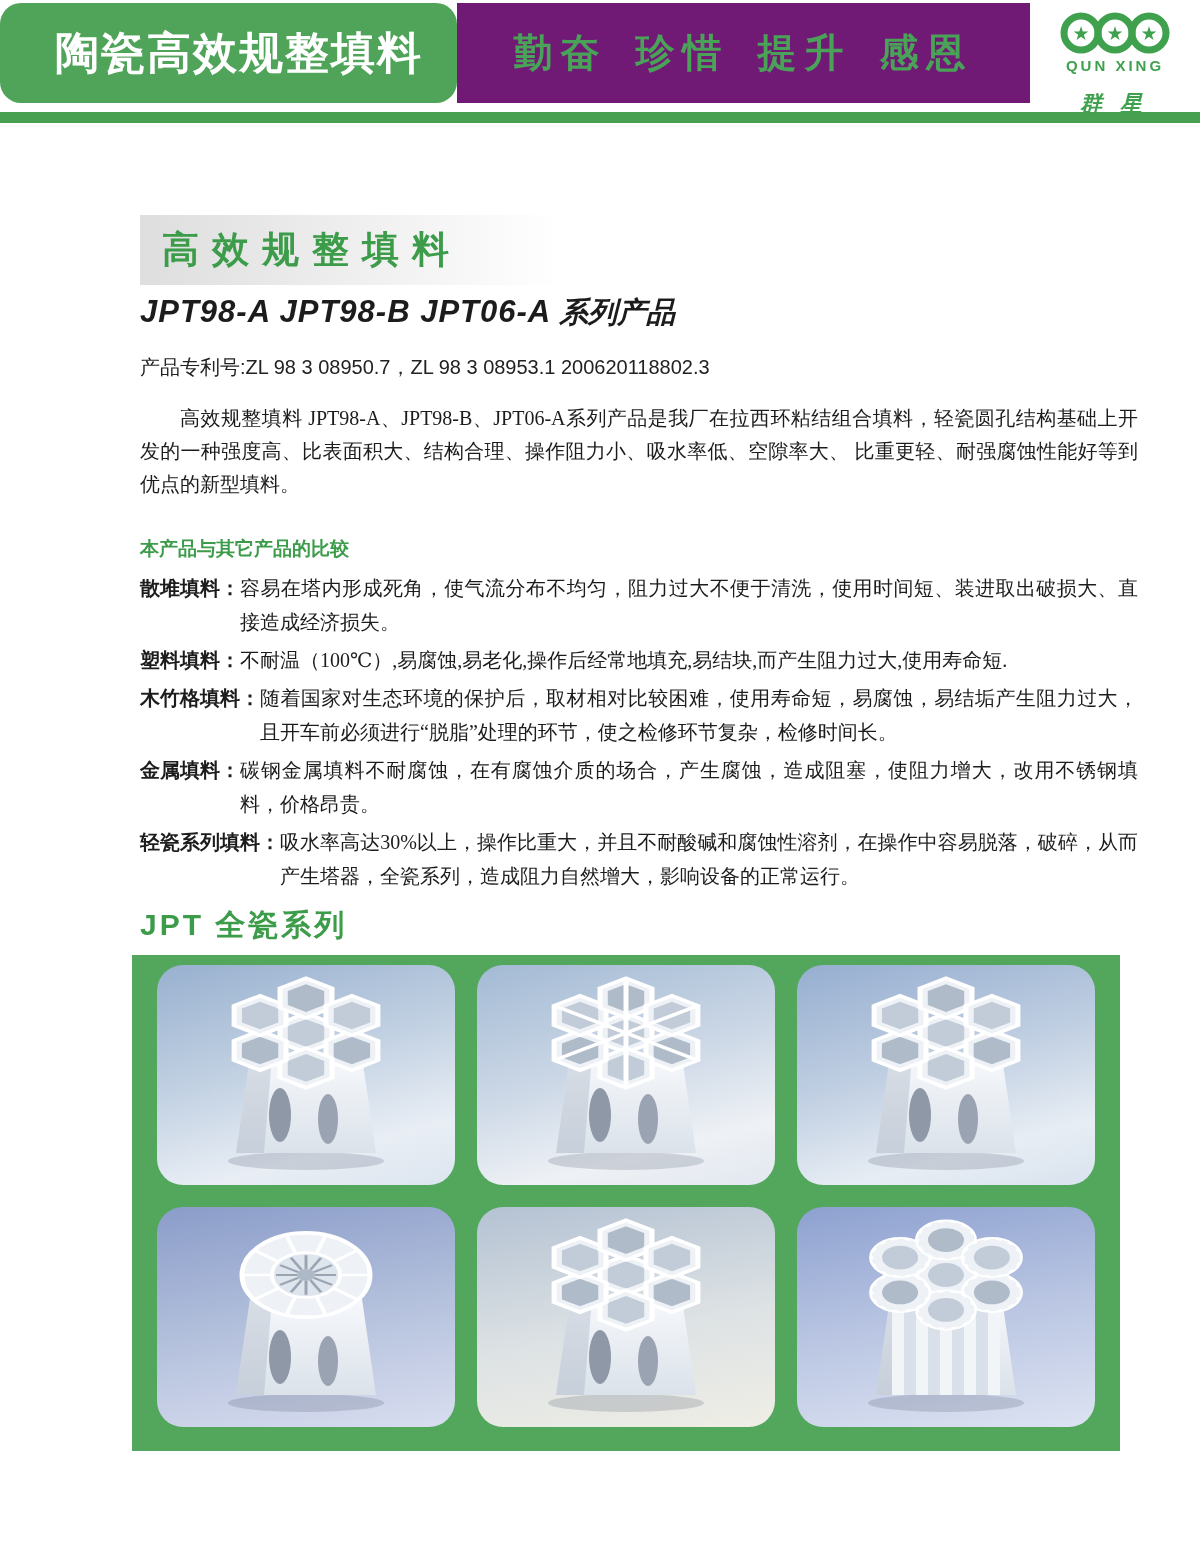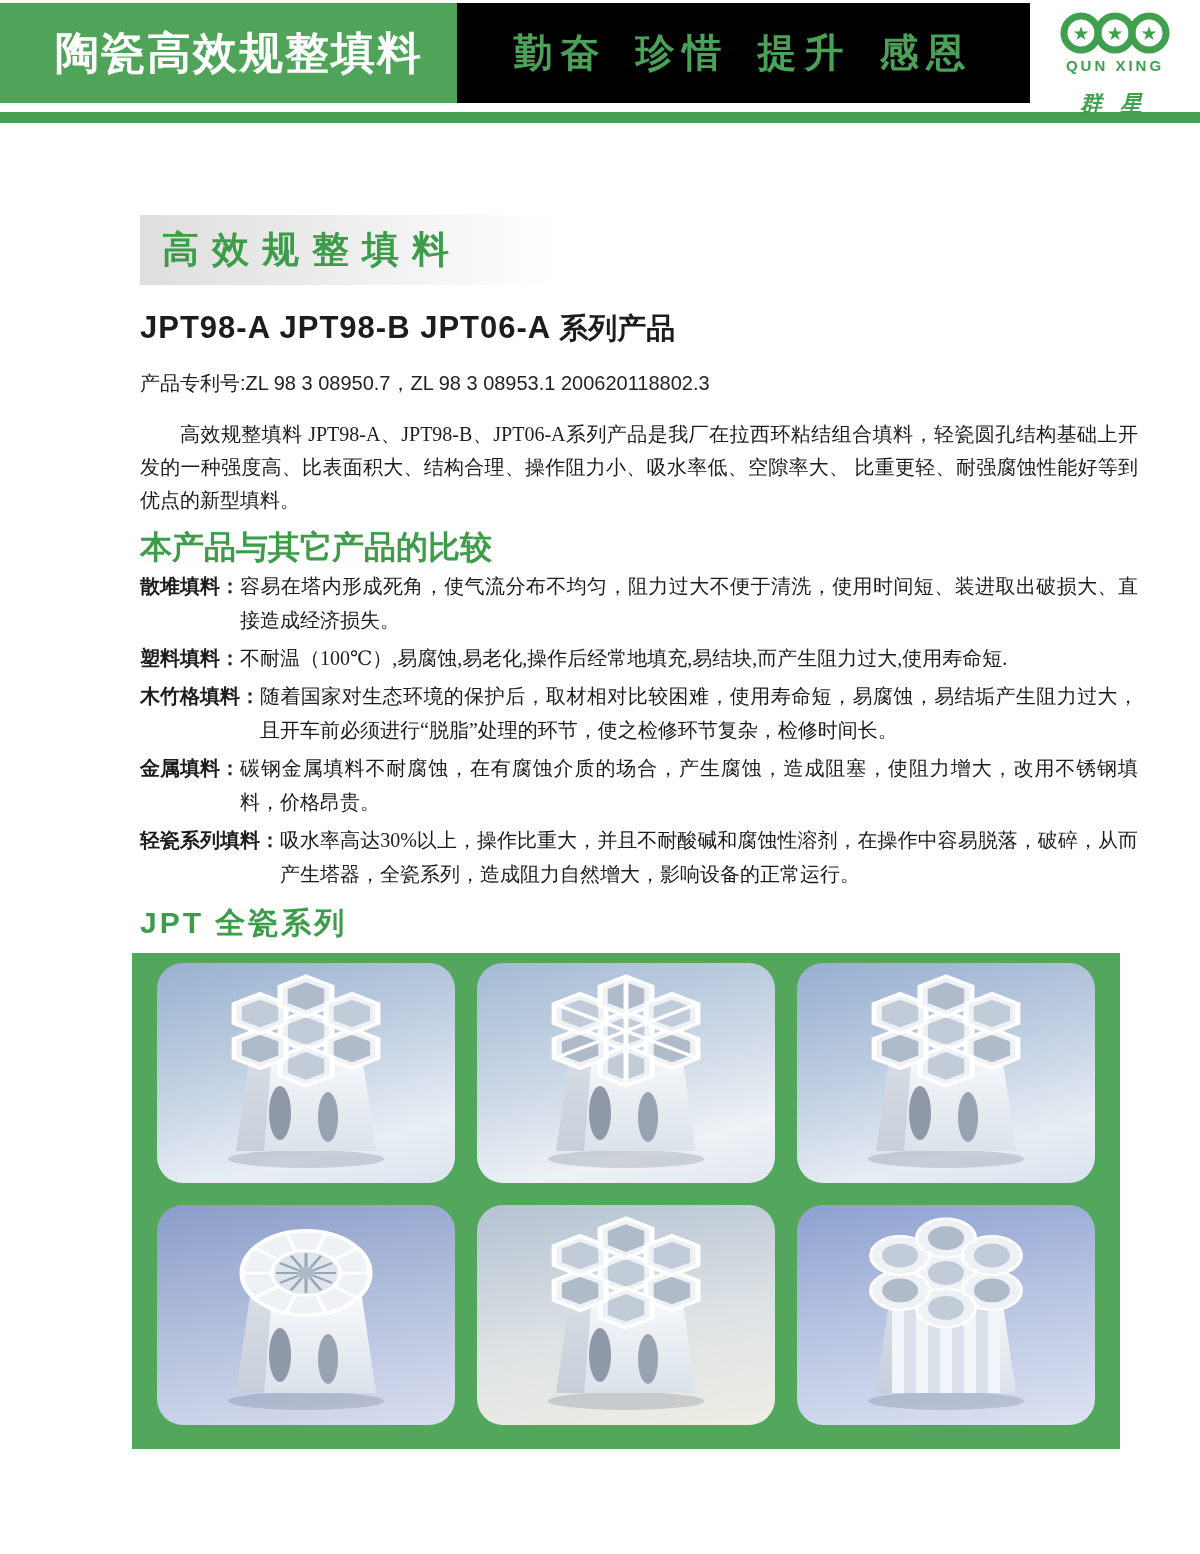--- a/index.html
+++ b/index.html
@@ -5,27 +5,27 @@
   html,body{margin:0;padding:0;}
   body{
     width:1200px;height:1554px;background:#ffffff;overflow:hidden;
     font-family:"Liberation Sans","DejaVu Sans",sans-serif;
     color:#1c1c1c;
   }
   
   .header-row{display:flex;height:100px;margin-top:3px;}
   .banner{
     width:457px;background:#50A45A;display:flex;align-items:center;
-    padding-left:55px;box-sizing:border-box;
+    padding-left:55px;box-sizing:border-box;border-radius:21px;
   }
   .banner-title{
     color:#ffffff;font-size:44px;font-weight:bold;letter-spacing:2px;white-space:nowrap;
   }
   .slogan-panel{
-    width:573px;background:#000000;display:flex;align-items:center;justify-content:center;
+    width:573px;background:#701a75;display:flex;align-items:center;justify-content:center;
   }
   .slogan-word{
     color:#4AA158;font-size:39px;font-weight:bold;letter-spacing:8px;
     font-family:"Liberation Serif","DejaVu Serif",serif;
     margin:0 14px;white-space:nowrap;
   }
   .logo-area{
     flex:1;background:#ffffff;display:flex;flex-direction:column;align-items:center;
     justify-content:flex-start;padding-top:8px;
   }
@@ -40,31 +40,31 @@
   
   .main{padding:0 62px 12px 140px;}
   .section-band{
     margin-top:92px;width:420px;height:70px;line-height:70px;
     background:linear-gradient(to right,#dedede,#f5f5f5 70%,#ffffff);
     padding-left:22px;box-sizing:border-box;
   }
   .section-band-title{
     color:#3C9C4A;font-size:37px;font-weight:bold;letter-spacing:13px;white-space:nowrap;
   }
-  .series-title{margin-top:24px;line-height:38px;}
+  .series-title{margin-top:8px;line-height:38px;font-style:italic;}
   .series-latin{font-size:31px;font-weight:bold;letter-spacing:1px;}
   .series-suffix{font-size:29px;font-weight:bold;margin-left:8px;}
   .patent-line{font-size:20px;line-height:26px;color:#222;margin-top:18px;}
   .body-paragraphs{margin-top:22px;}
   .body-paragraphs p{
     margin:0;font-size:20px;line-height:33px;text-align:justify;text-indent:2em;
     font-family:"Liberation Serif","DejaVu Serif",serif;
   }
   .compare-heading{
-    margin-top:14px;font-size:32px;font-weight:bold;color:#3C9C4A;line-height:32px;
+    margin-top:32px;font-size:19px;font-weight:bold;color:#3C9C4A;line-height:32px;
   }
   .compare-list{margin-top:6px;}
   .compare-item{display:flex;margin-bottom:4px;font-size:20px;line-height:34px;}
   .compare-label{flex:none;font-weight:bold;white-space:nowrap;}
   .compare-text{
     flex:1;text-align:justify;font-family:"Liberation Serif","DejaVu Serif",serif;
   }
   .jpt-heading{
     margin-top:14px;font-size:30px;font-weight:bold;color:#3C9C4A;line-height:36px;letter-spacing:3px;
   }

